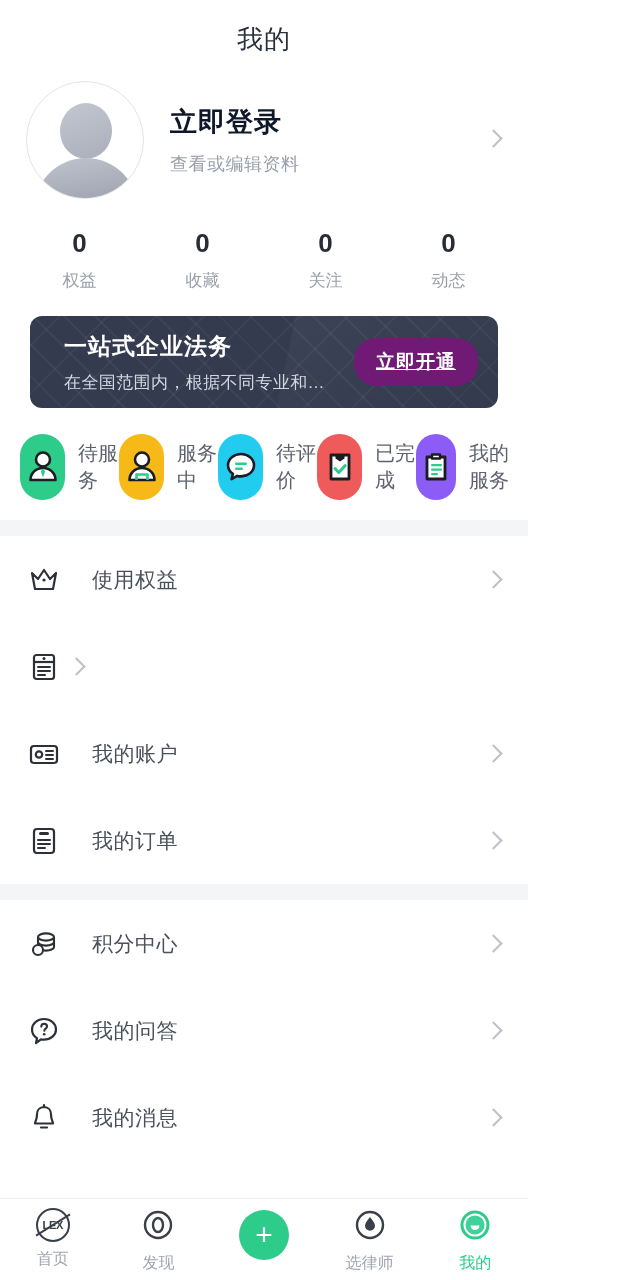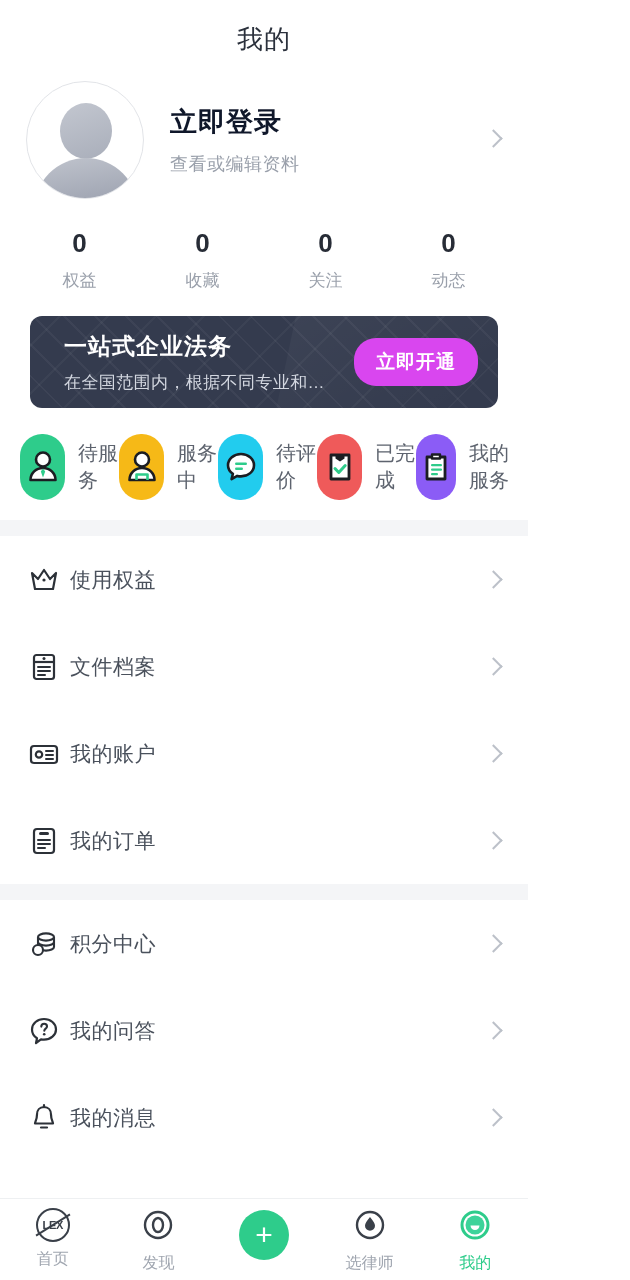--- a/index.html
+++ b/index.html
@@ -48,38 +48,38 @@
   }
   .banner::after {
     content:""; position:absolute; right:-30px; top:-40px; width:240px; height:180px;
     background:linear-gradient(135deg, rgba(255,255,255,.05), rgba(255,255,255,0) 70%);
     transform:rotate(12deg);
   }
   .banner-texts { position:relative; z-index:2; display:flex; flex-direction:column; gap:9px; flex:1; }
   .banner-title { font-size:23px; font-weight:bold; color:#fff; letter-spacing:1px; }
   .banner-sub { font-size:17px; color:#d3d7e0; letter-spacing:.4px; }
   .banner-btn {
-    position:relative; z-index:2; background:#d946ef; color:#fff; font-size:19px; font-weight:bold;
-    border-radius:22px; padding:11px 22px; white-space:nowrap; border:none; letter-spacing:1px;
+    position:relative; z-index:2; background:#701a75; color:#fff; font-size:19px; font-weight:bold;
+    border-radius:22px; padding:11px 22px; white-space:nowrap; border:none; letter-spacing:1px;text-decoration:underline;
   }
 
   
   .services { display:flex; padding:26px 20px 20px 20px; }
   .svc { flex:1; display:flex; align-items:center; gap:13px; }
   .svc-ic { width:66px; height:66px; border-radius:22px; display:flex; align-items:center; justify-content:center; }
   .svc-lbl { font-size:20px; color:#5d636e; }
 
   
   .spacer { height:16px; background:#f4f5f7; }
 
   
   .menu { background:#fff; padding:0 28px; }
   .mrow { display:flex; align-items:center; height:87px; position:relative; }
   .mrow .mic { width:42px; display:flex; align-items:center; justify-content:flex-start; }
-  .mrow .mlbl { font-size:21px; color:#4a515c; flex:1; letter-spacing:.5px; }
+  .mrow .mlbl { font-size:21px; color:#4a515c; margin-left:22px; flex:1; letter-spacing:.5px; }
 
   
   .tabbar {
     position:absolute; left:0; right:0; bottom:0; height:82px; background:#fff;
     border-top:1px solid #eef0f2; display:flex; align-items:flex-start; padding-top:9px;
   }
   .tab { flex:1; display:flex; flex-direction:column; align-items:center; gap:7px; }
   .tab-lbl { font-size:16px; color:#a0a6b0; }
   .tab.active .tab-lbl { color:#2ecc8b; }
   .fab { width:50px; height:50px; border-radius:50%; background:#2ecc8b; display:flex; align-items:center; justify-content:center; margin-top:2px; }
@@ -216,21 +216,20 @@
 
     <div class="mrow">
       <div class="mic">
         <svg width="32" height="32" viewBox="0 0 32 32">
           <rect x="6" y="4" width="20" height="24" rx="2.5" fill="none" stroke="#2c3138" stroke-width="2.2"></rect>
           <path d="M6 11h20" stroke="#2c3138" stroke-width="2.2"></path>
           <circle cx="16" cy="7.5" r="1.5" fill="#2c3138"></circle>
           <path d="M10 16h12M10 20h12M10 24h7" stroke="#2c3138" stroke-width="2" stroke-linecap="round"></path>
         </svg>
       </div>
-      <div class="mlbl">文件档案</div>
       <span class="chev-thin"></span>
     </div>
 
     <div class="mrow">
       <div class="mic">
         <svg width="32" height="32" viewBox="0 0 32 32">
           <rect x="3" y="8" width="26" height="17" rx="3" fill="none" stroke="#2c3138" stroke-width="2.2"></rect>
           <circle cx="11" cy="16.5" r="3.2" fill="none" stroke="#2c3138" stroke-width="2.2"></circle>
           <path d="M18 13h7M18 17h7M18 21h7" stroke="#2c3138" stroke-width="2" stroke-linecap="round"></path>
         </svg>

